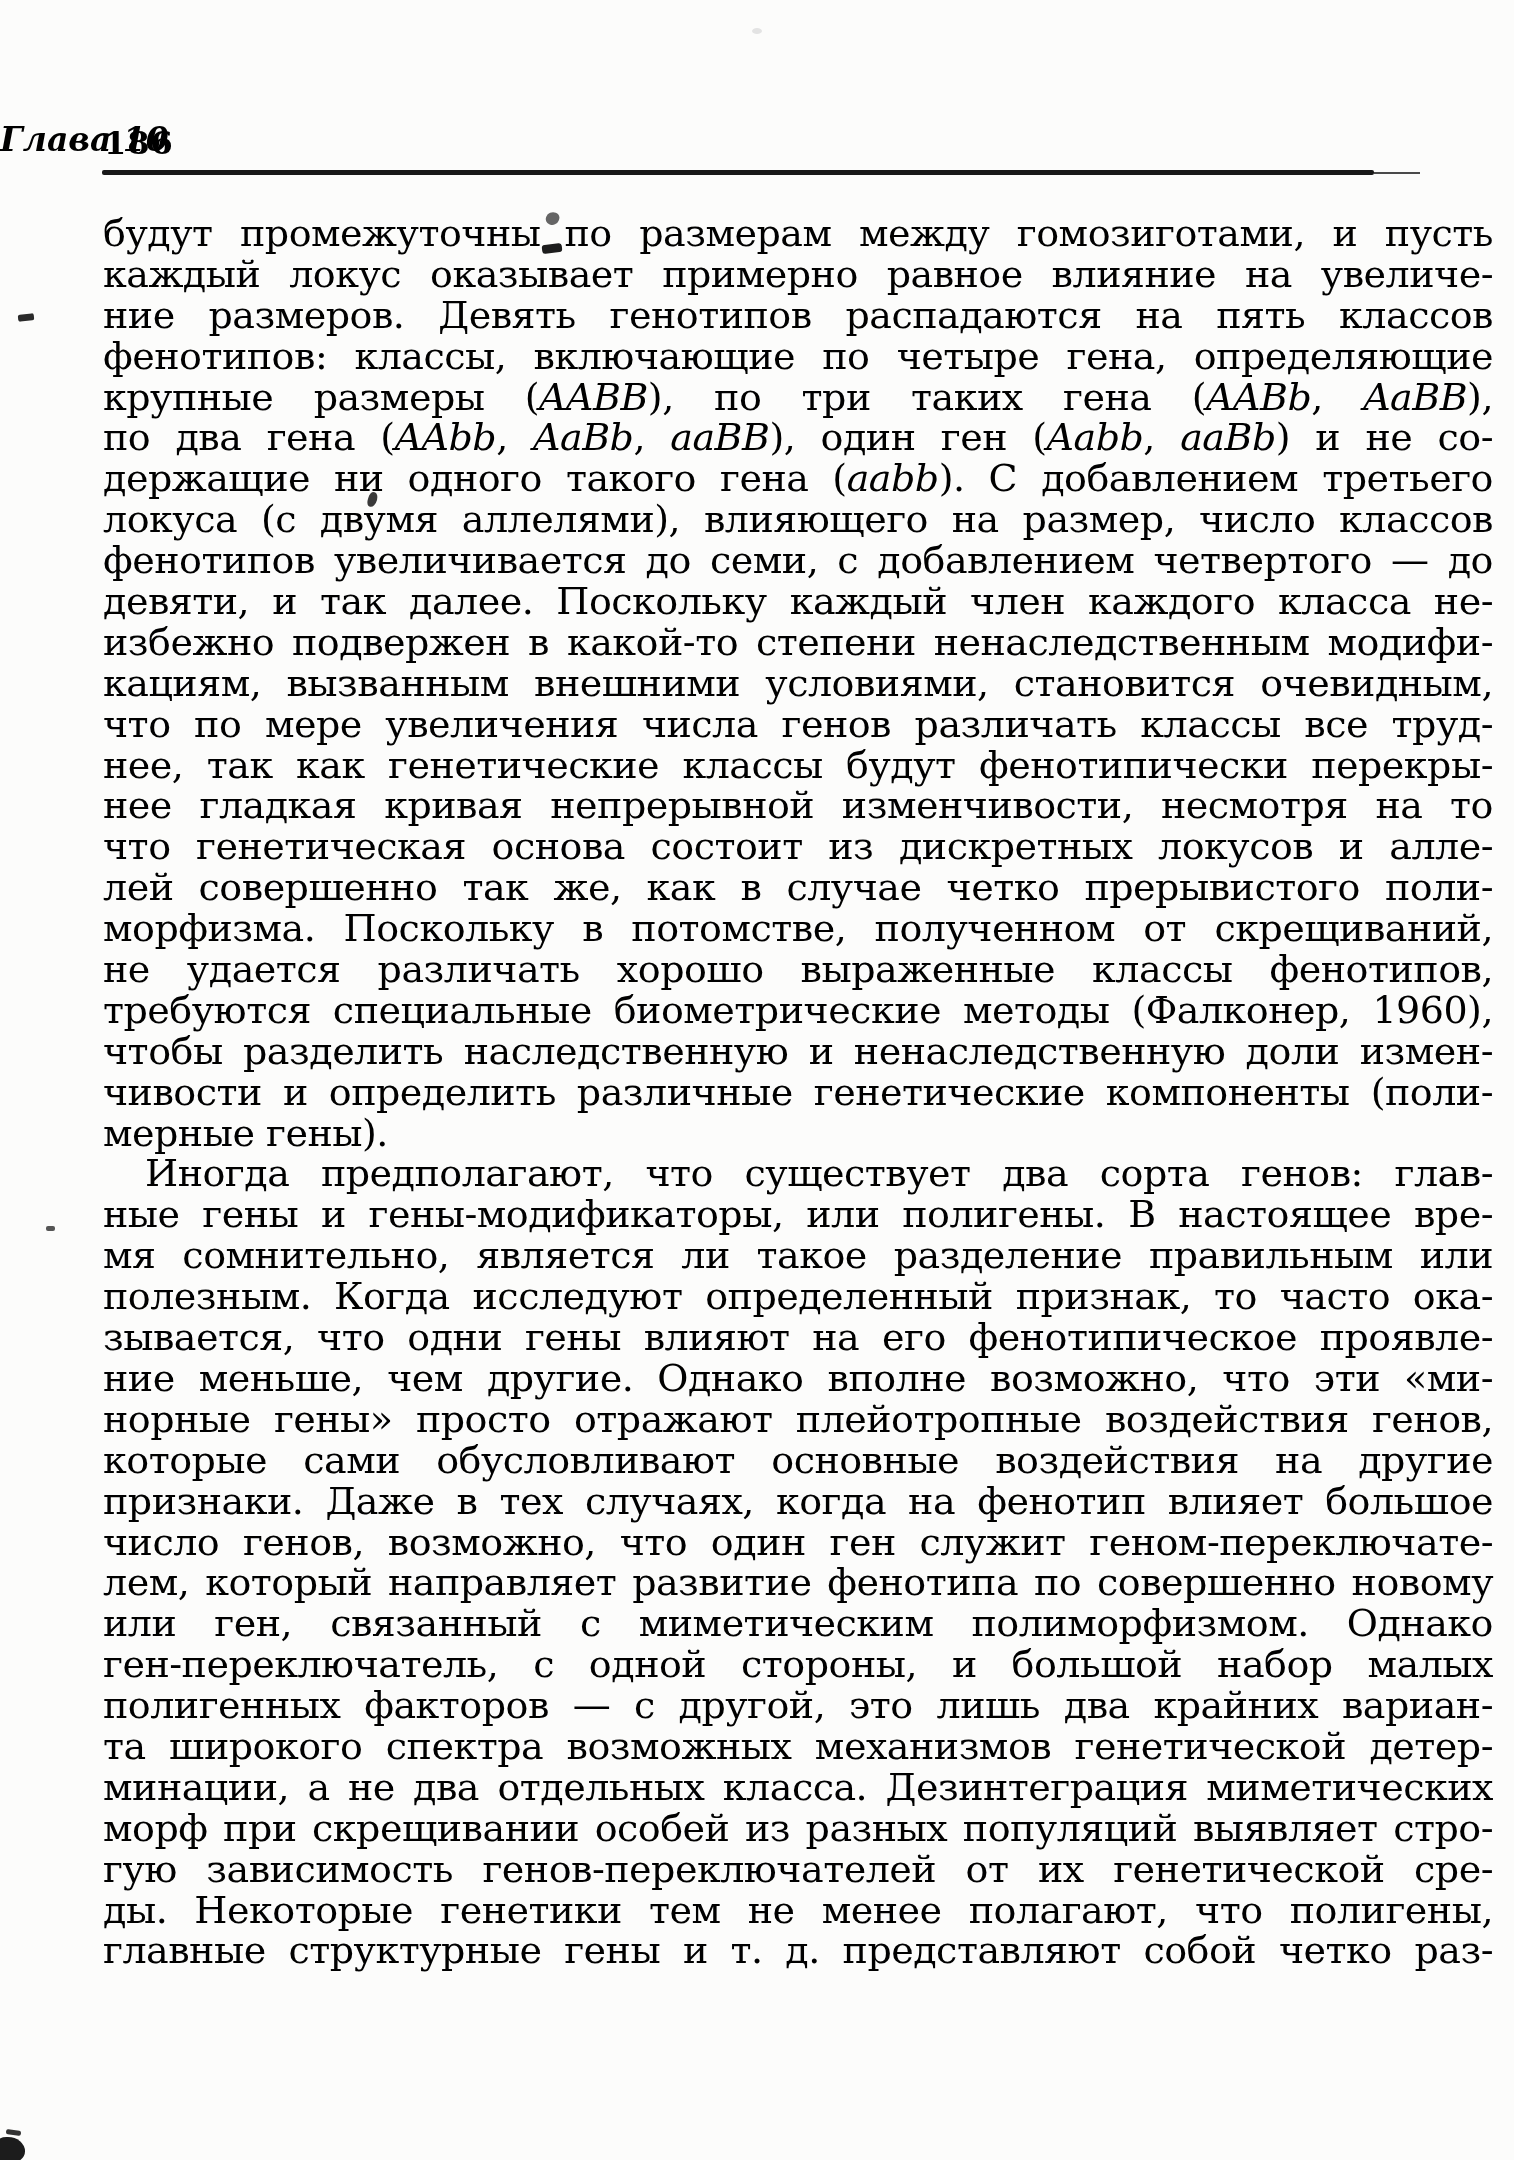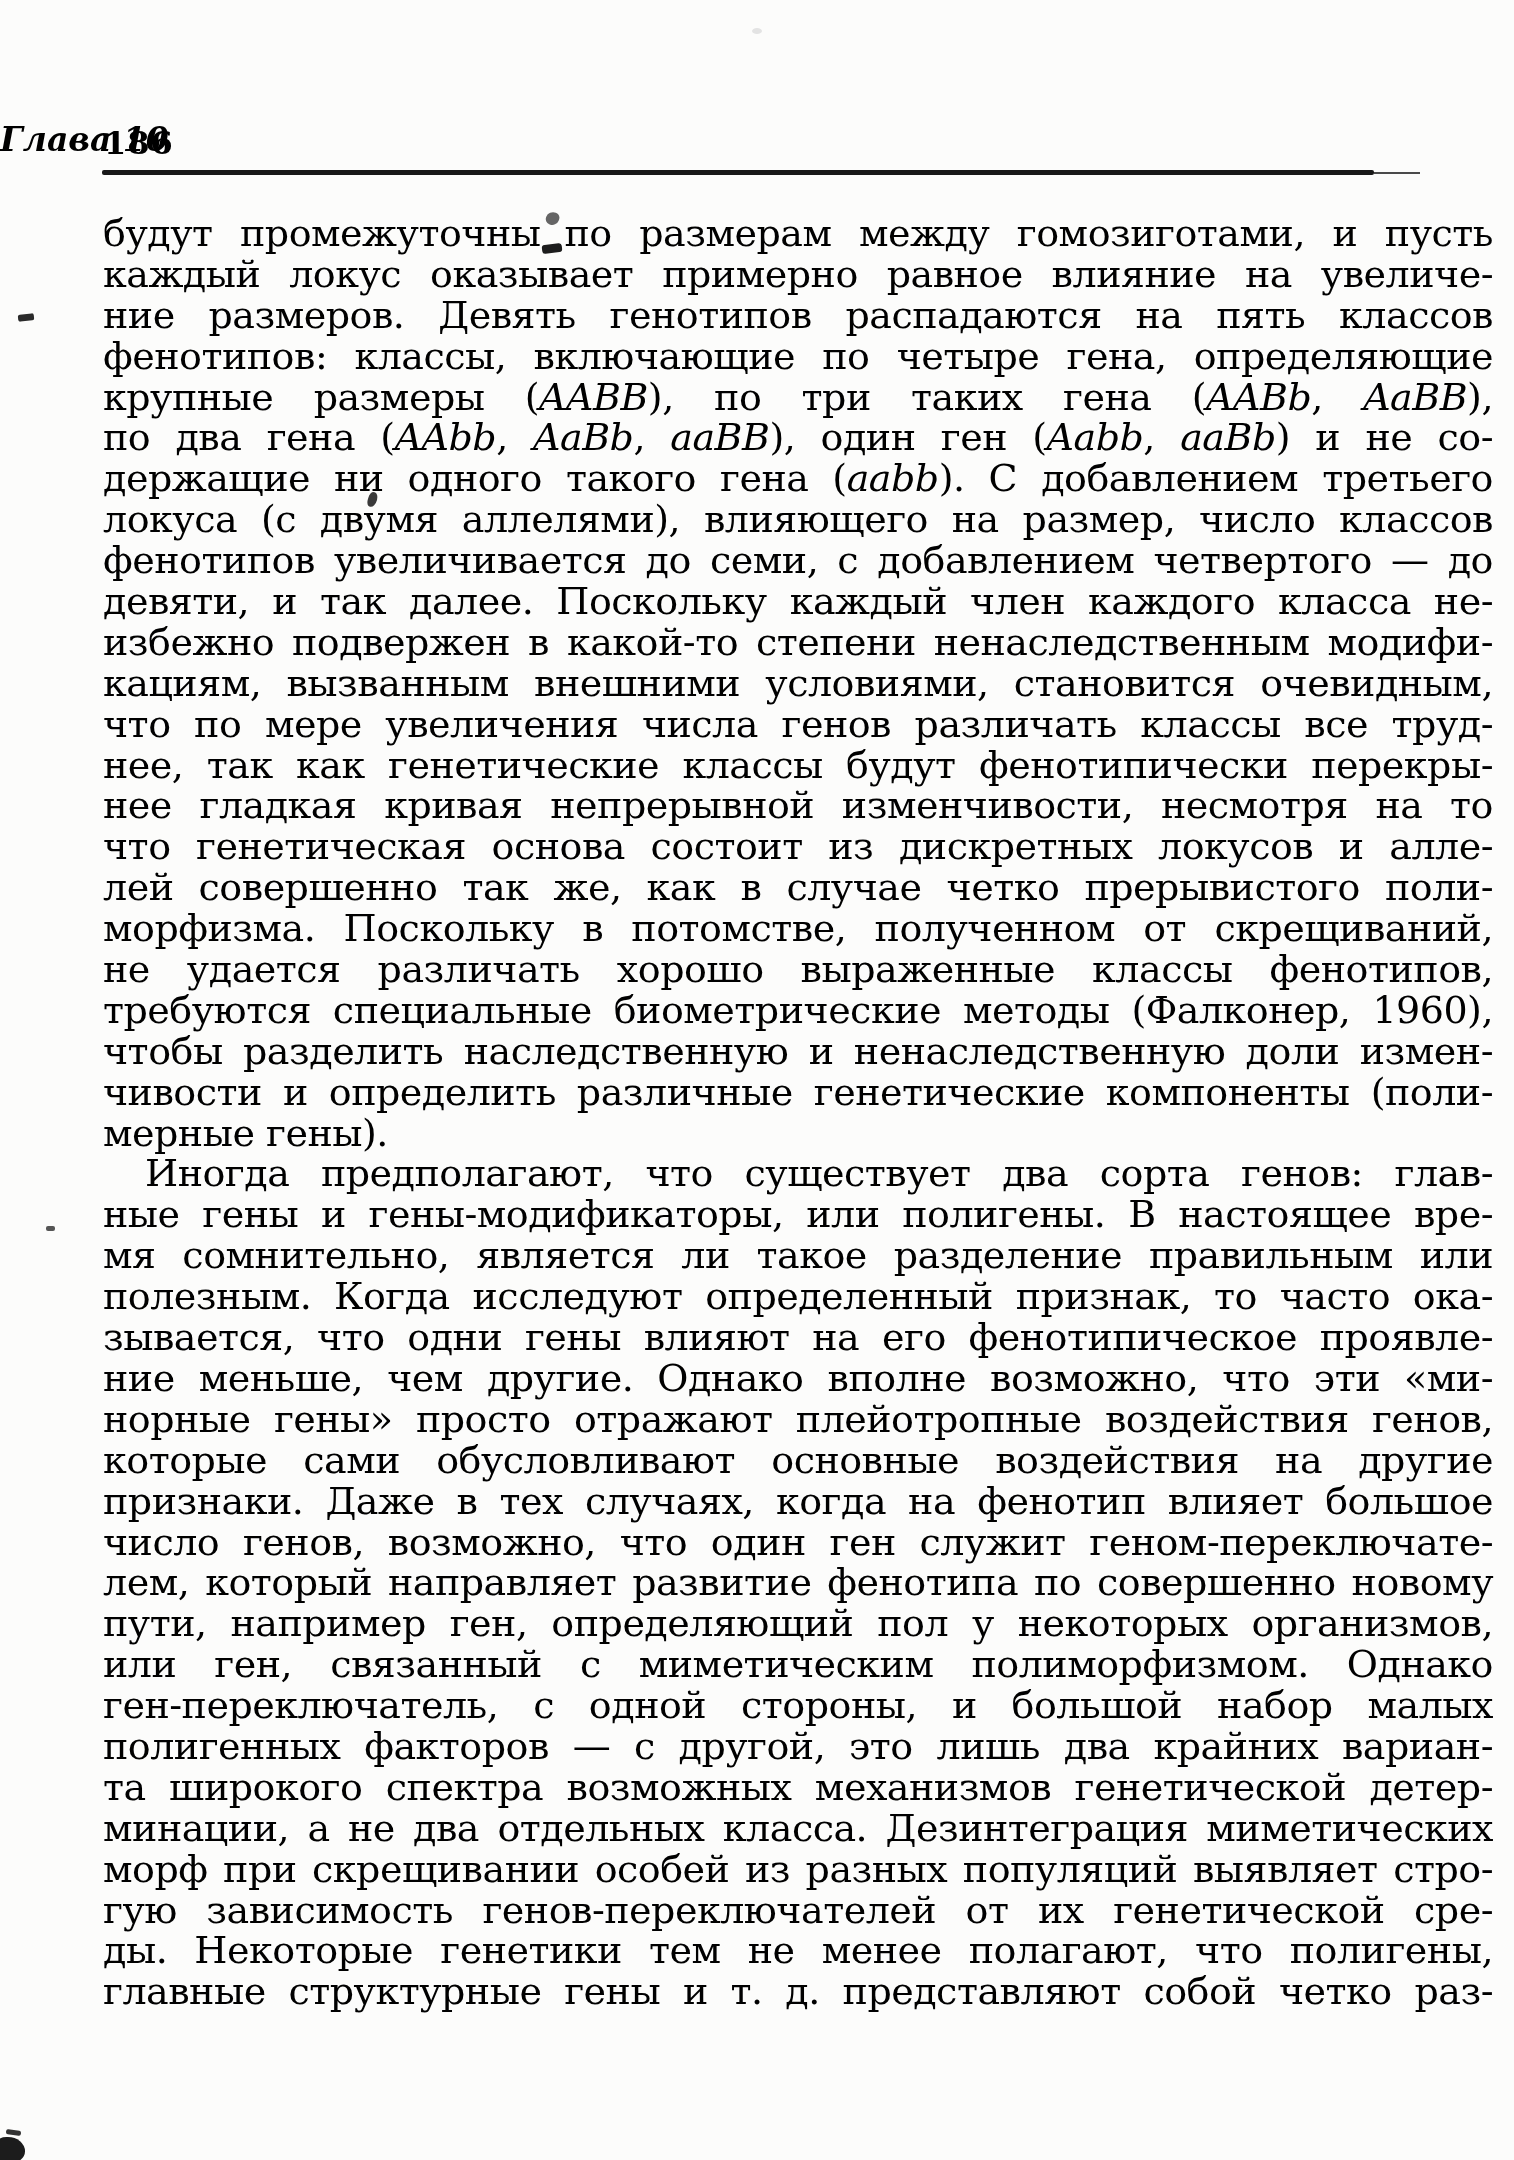--- a/index.html
+++ b/index.html
@@ -97,21 +97,20 @@
       <div class="line"><span>ные гены и гены-модификаторы, или полигены. В настоящее вре-</span></div>
       <div class="line"><span>мя сомнительно, является ли такое разделение правильным или</span></div>
       <div class="line"><span>полезным. Когда исследуют определенный признак, то часто ока-</span></div>
       <div class="line"><span>зывается, что одни гены влияют на его фенотипическое проявле-</span></div>
       <div class="line"><span>ние меньше, чем другие. Однако вполне возможно, что эти «ми-</span></div>
       <div class="line"><span>норные гены» просто отражают плейотропные воздействия генов,</span></div>
       <div class="line"><span>которые сами обусловливают основные воздействия на другие</span></div>
       <div class="line"><span>признаки. Даже в тех случаях, когда на фенотип влияет большое</span></div>
       <div class="line"><span>число генов, возможно, что один ген служит геном-переключате-</span></div>
       <div class="line"><span>лем, который направляет развитие фенотипа по совершенно новому</span></div>
-      <div class="line"><span>пути, например ген, определяющий пол у некоторых организмов,</span></div>
       <div class="line"><span>или ген, связанный с миметическим полиморфизмом. Однако</span></div>
       <div class="line"><span>ген-переключатель, с одной стороны, и большой набор малых</span></div>
       <div class="line"><span>полигенных факторов — с другой, это лишь два крайних вариан-</span></div>
       <div class="line"><span>та широкого спектра возможных механизмов генетической детер-</span></div>
       <div class="line"><span>минации, а не два отдельных класса. Дезинтеграция миметических</span></div>
       <div class="line"><span>морф при скрещивании особей из разных популяций выявляет стро-</span></div>
       <div class="line"><span>гую зависимость генов-переключателей от их генетической сре-</span></div>
       <div class="line"><span>ды. Некоторые генетики тем не менее полагают, что полигены,</span></div>
       <div class="line"><span>главные структурные гены и т. д. представляют собой четко раз-</span></div>
     </div>

